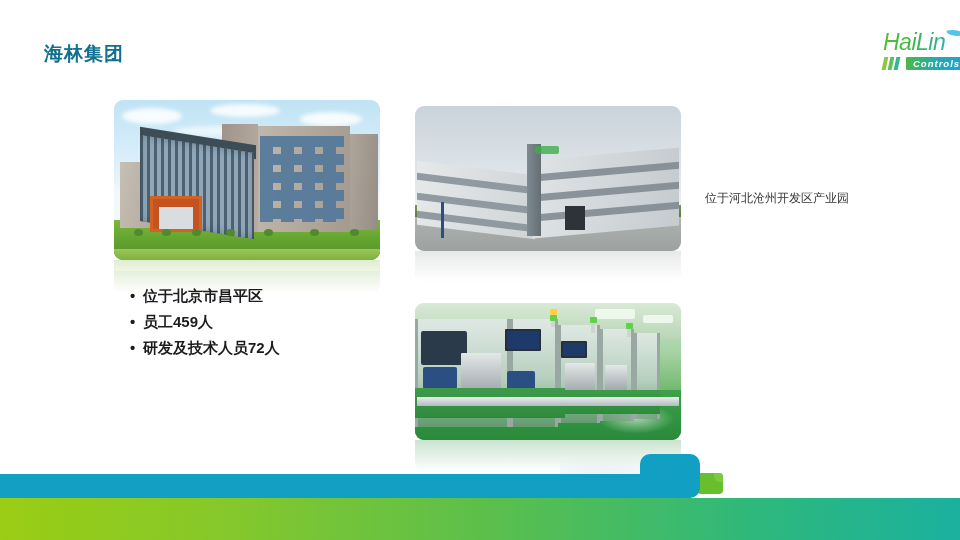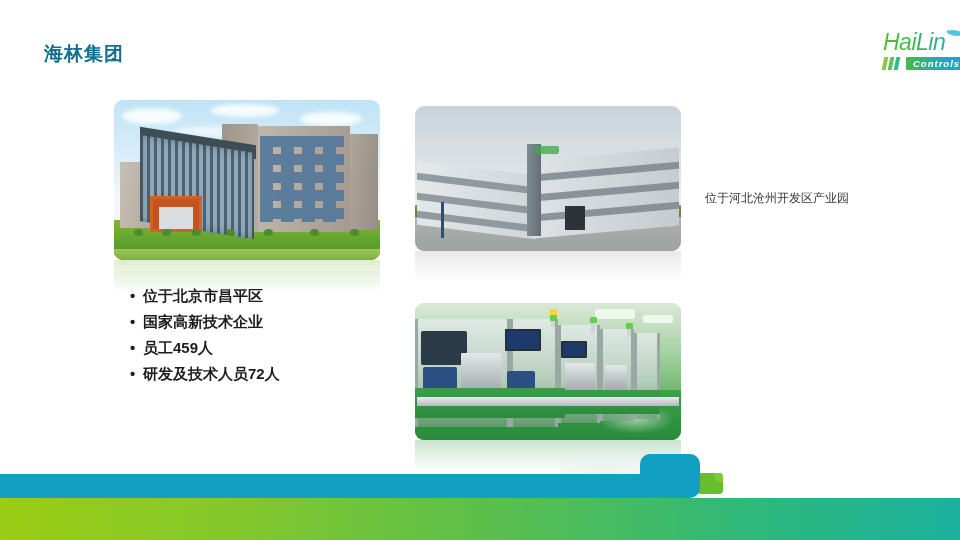--- a/index.html
+++ b/index.html
@@ -362,21 +362,20 @@
   </div>
   <div class="reflection" id="refl-line">
     <div class="inner sc-line">
       <div class="floor"></div>
     </div>
   </div>
 
   <div class="bullets">
     <ul>
       <li>位于北京市昌平区</li>
-      <li>国家高新技术企业</li>
       <li>员工459人</li>
       <li>研发及技术人员72人</li>
     </ul>
   </div>
 
   <div class="cap" id="cap-valve">
     <div class="cap-sub">位于河北沧州开发区产业园</div>
   </div>
 
   <div class="cap" id="cap-mfg">

